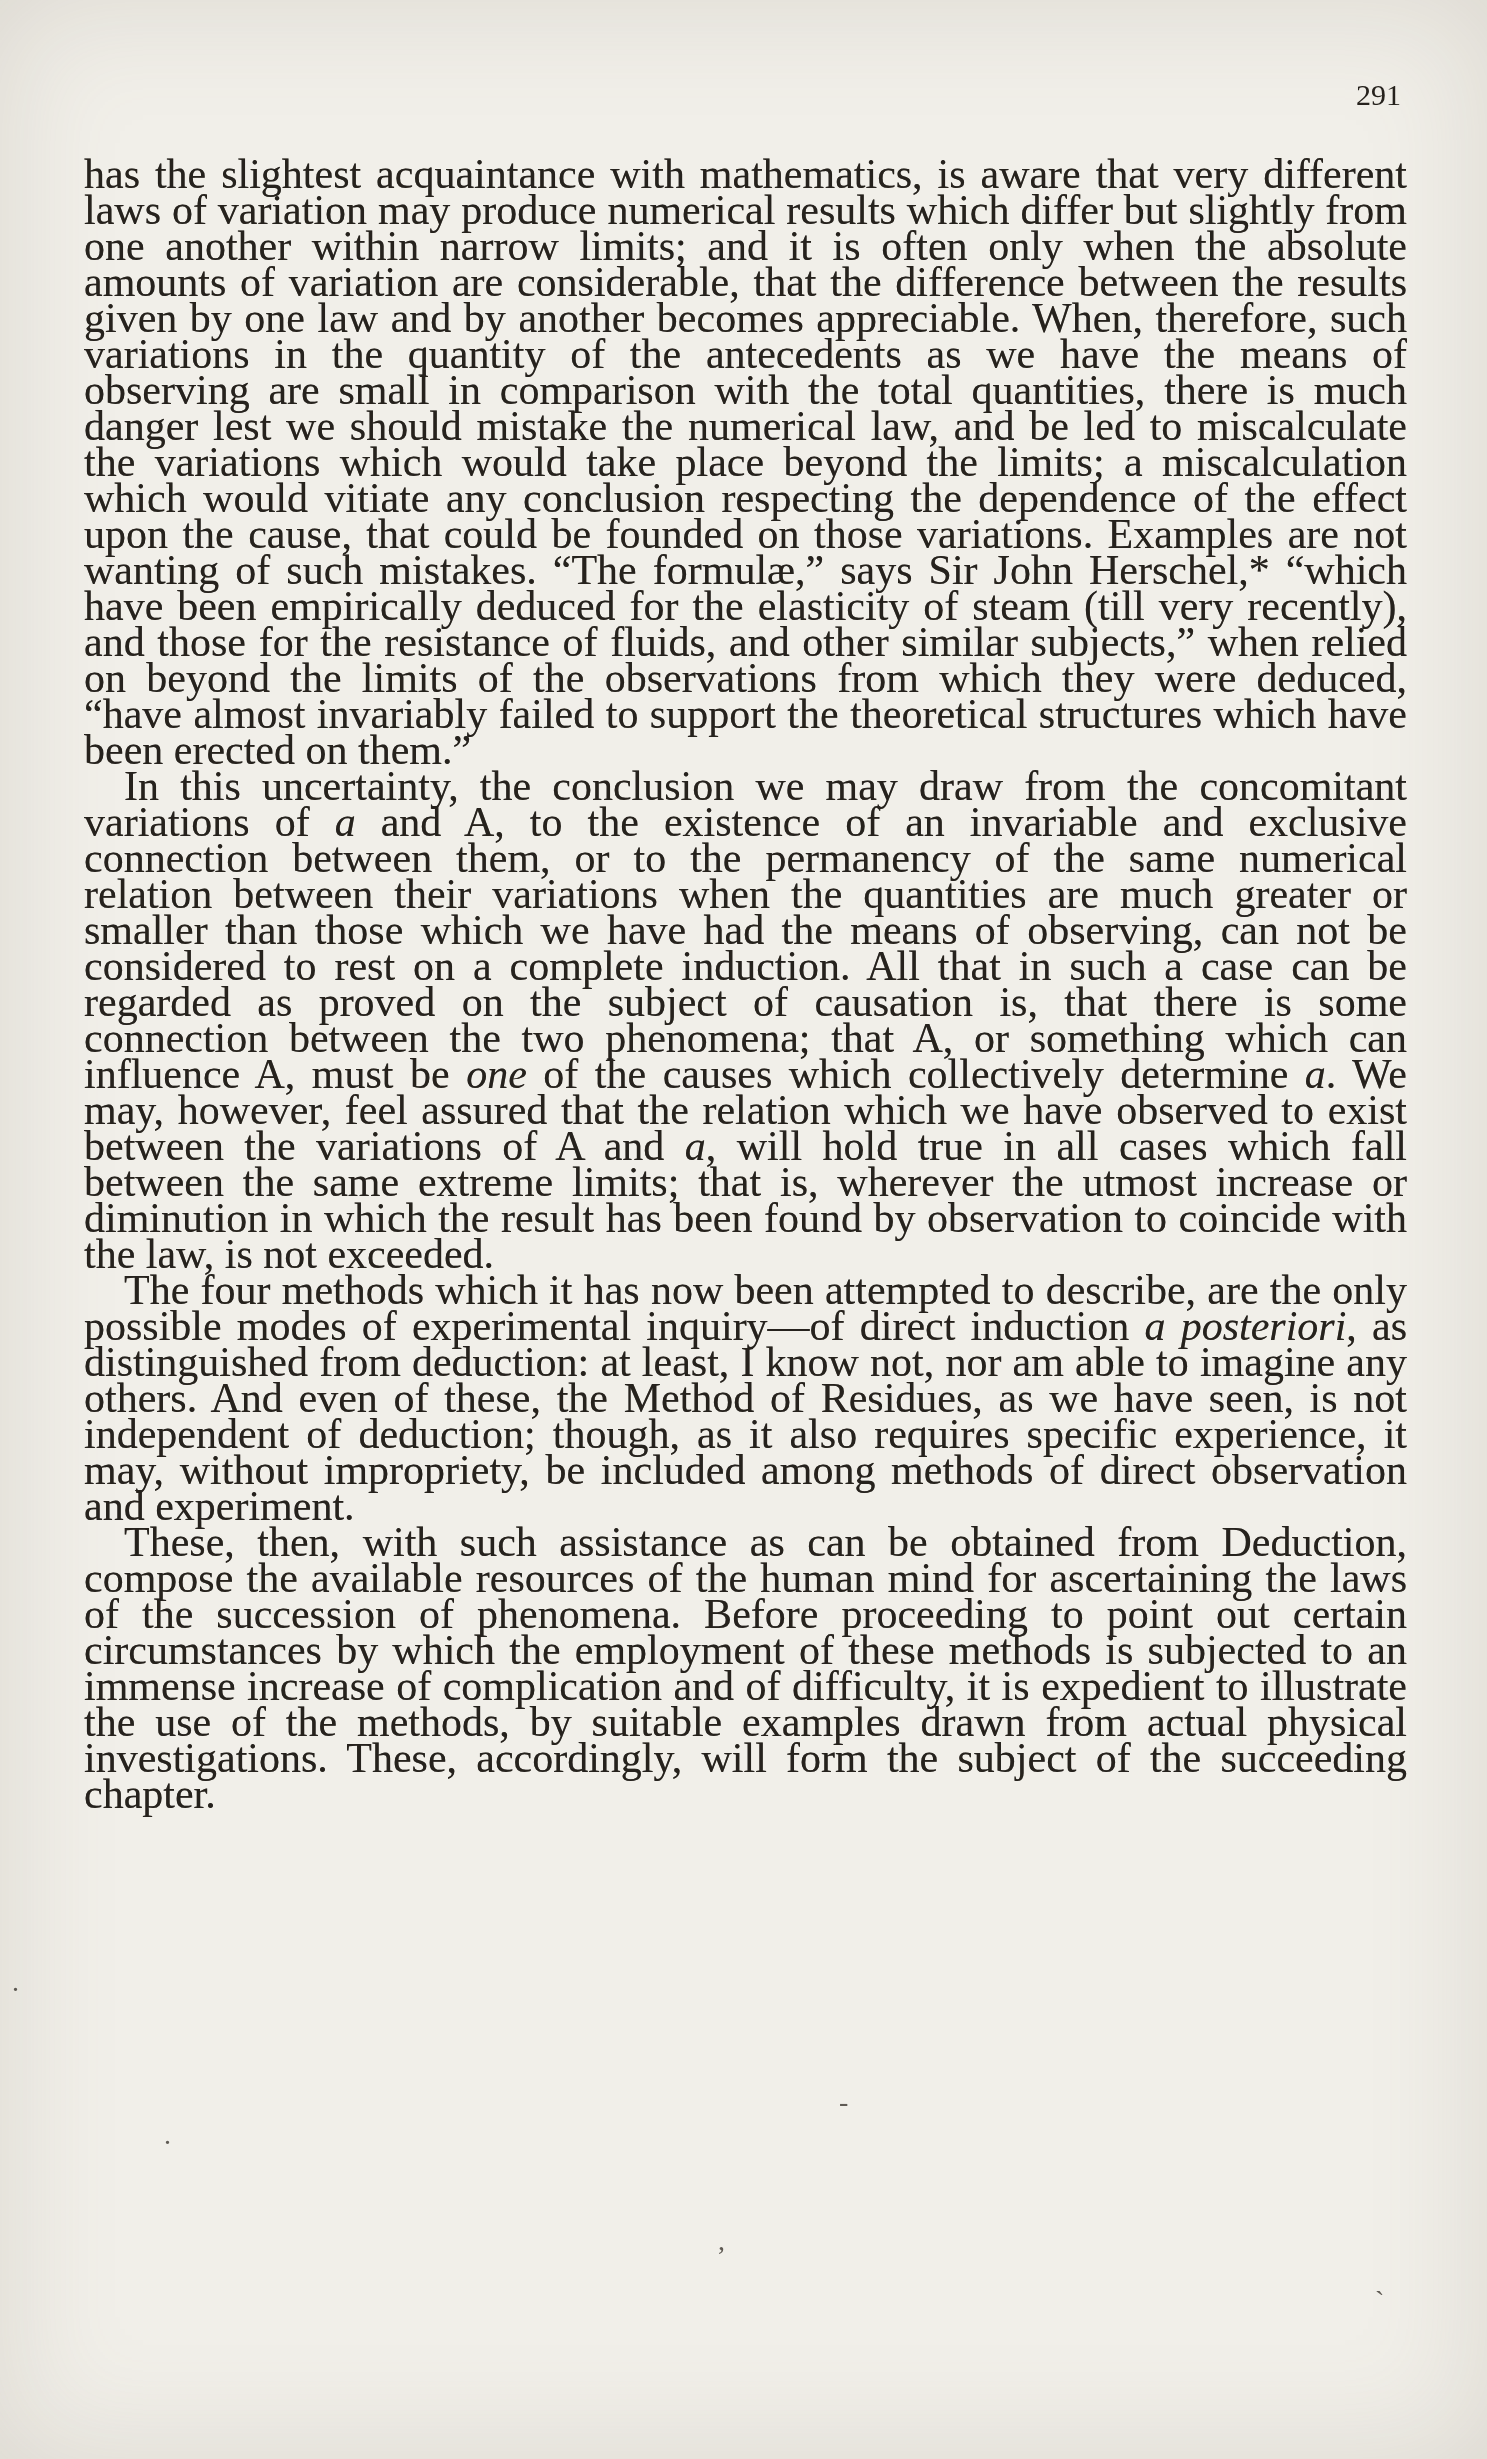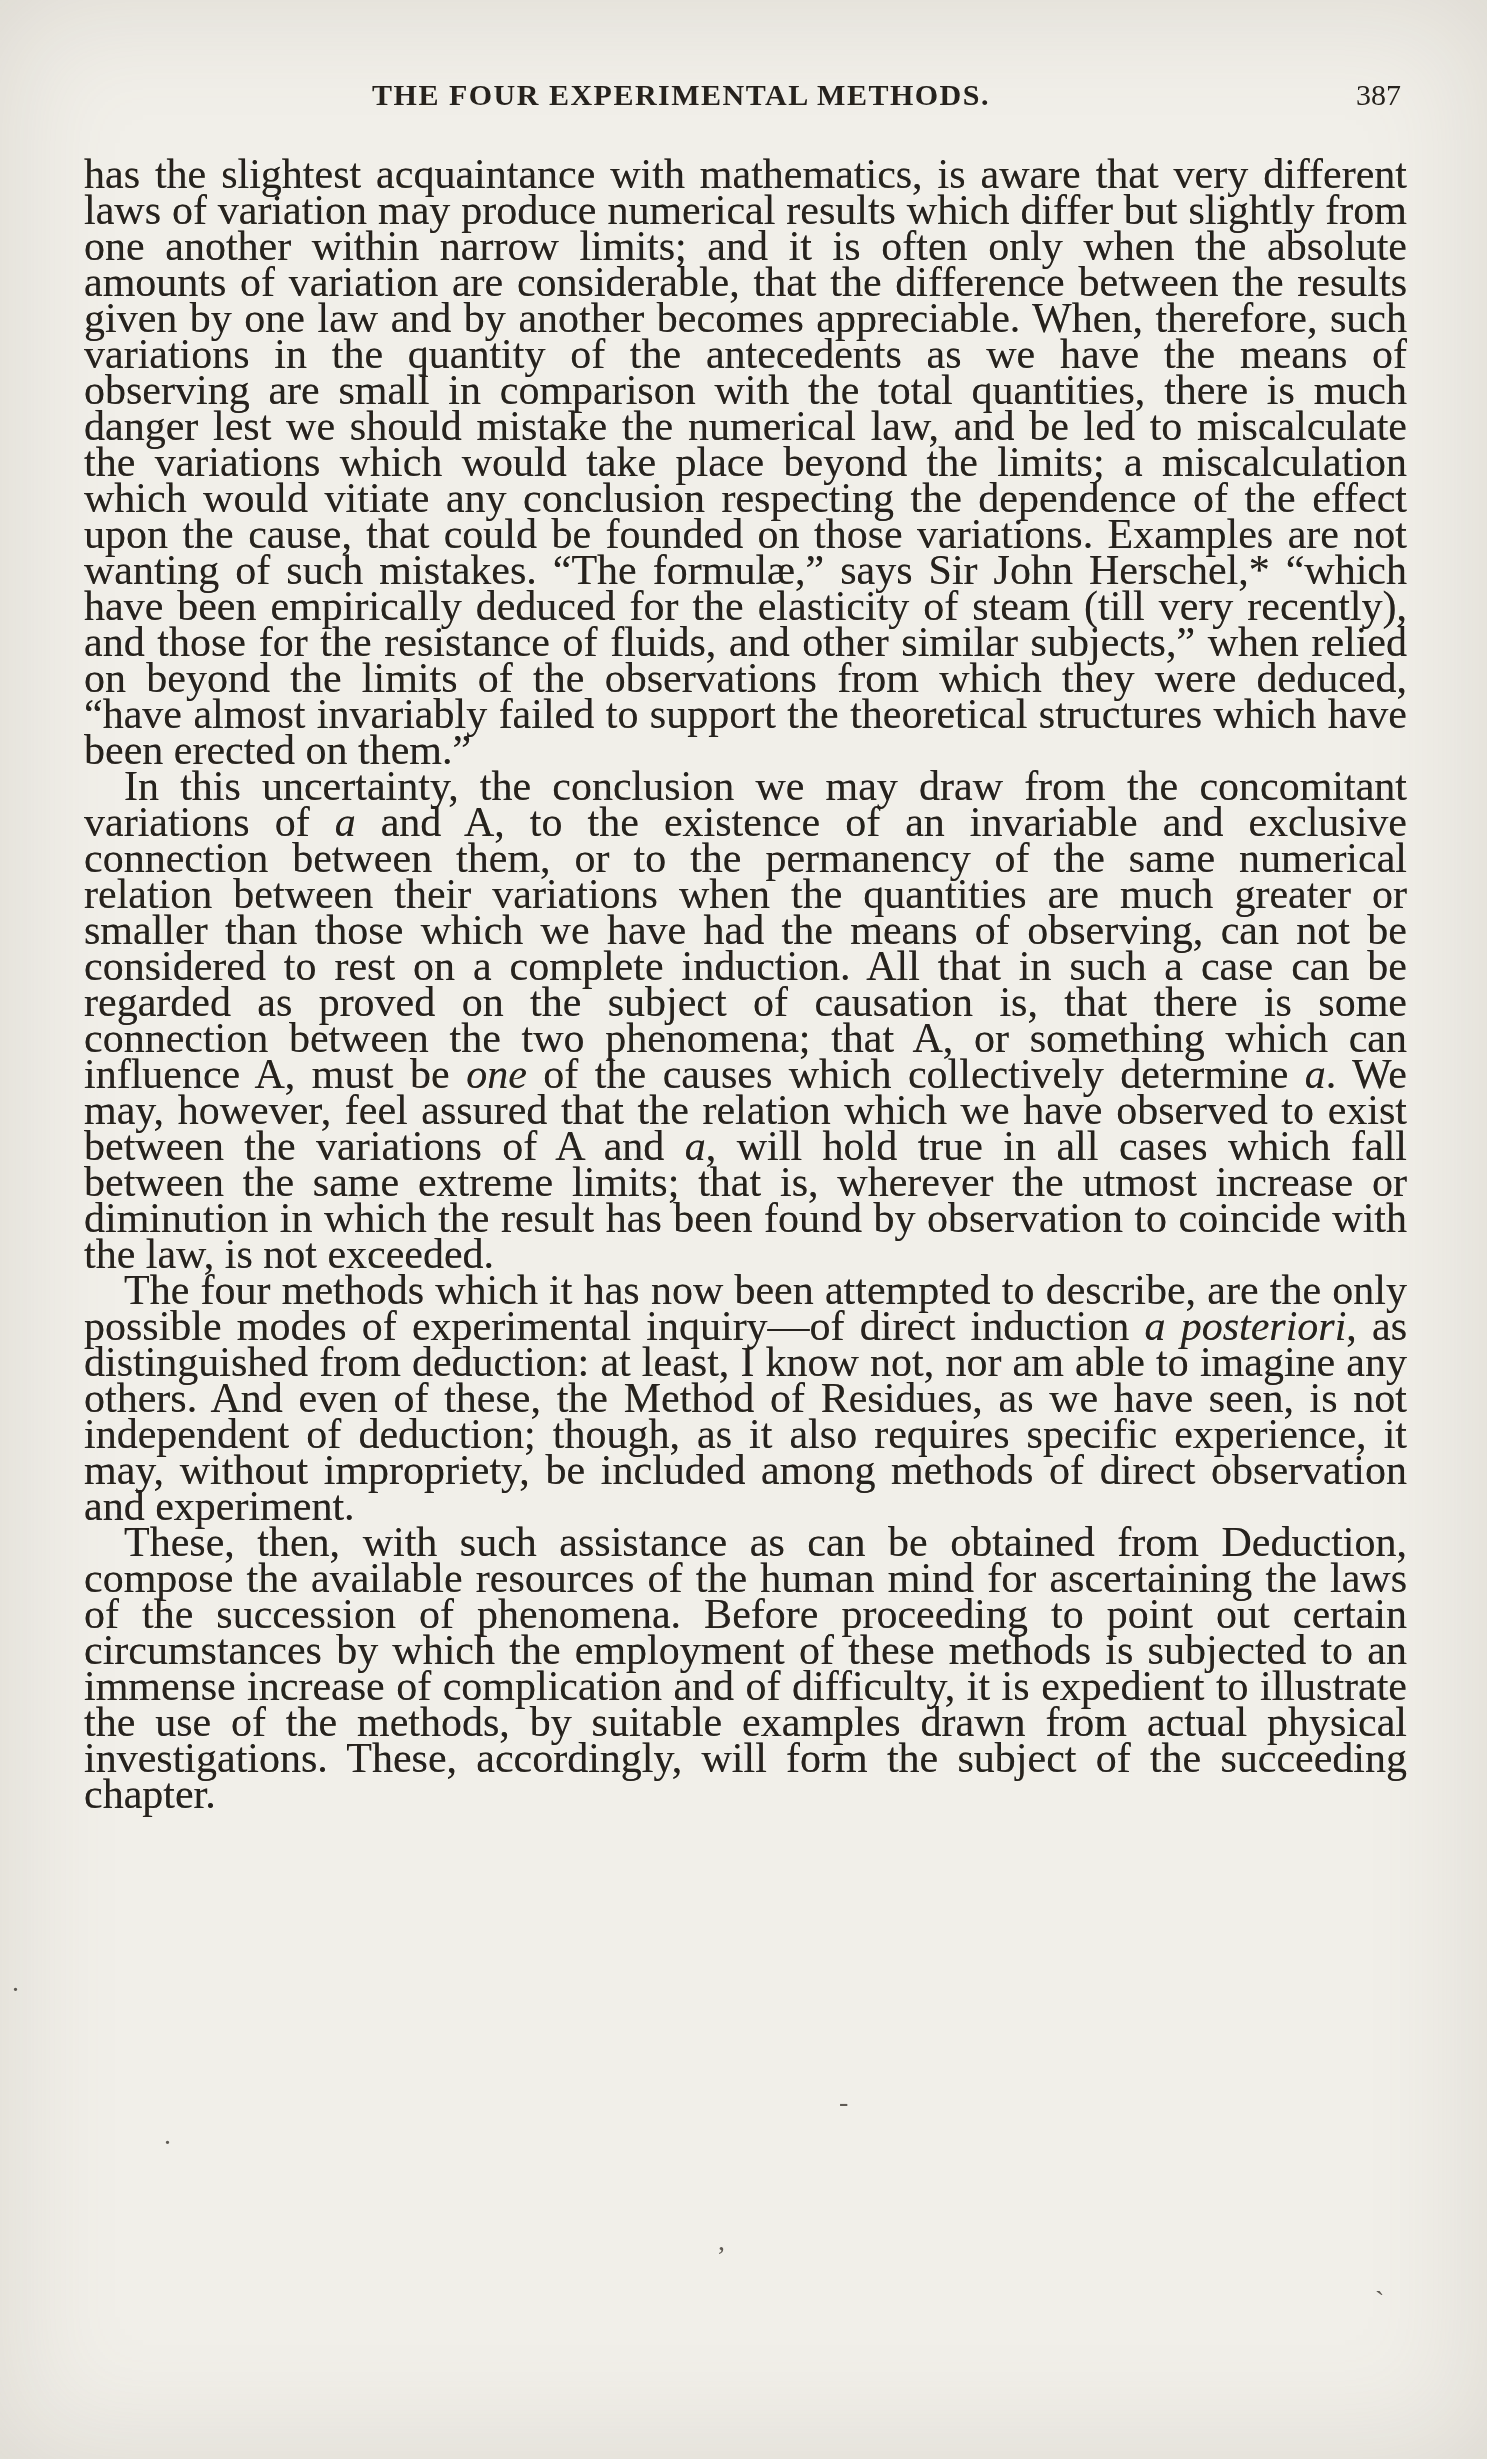--- a/index.html
+++ b/index.html
@@ -68,22 +68,21 @@
     pointer-events:none;
   }
 </style>
 </head>
 <body>
 
 <div class="page">
   <div class="content">
 
     <div class="header-row">
-      <span class="running-title">THE FOUR EXPERIMENTAL METHODS.</span>
-      <span class="page-number">387</span>
+      <span class="page-number">291</span>
     </div>
 
     <div class="text-block" id="paragraphs">
         <p class="para"><span>has the slightest acquaintance with mathematics, is aware that very different laws of variation may produce numerical results which differ but slightly from one another within narrow limits; and it is often only when the absolute amounts of variation are considerable, that the difference between the results given by one law and by another becomes appreciable. When, therefore, such variations in the quantity of the antecedents as we have the means of observing are small in comparison with the total quantities, there is much danger lest we should mistake the numerical law, and be led to miscalculate the variations which would take place beyond the limits; a miscalculation which would vitiate any conclusion respecting the dependence of the effect upon the cause, that could be founded on those variations.  Examples are not wanting of such mistakes.  “The formulæ,” says Sir John Herschel,* “which have been empirically deduced for the elasticity of steam (till very recently), and those for the resistance of fluids, and other similar subjects,” when relied on beyond the limits of the observations from which they were deduced, “have almost invariably failed to support the theoretical structures which have been erected on them.”</span></p>
         <p class="para indent"><span>In this uncertainty, the conclusion we may draw from the concomitant variations of </span><span class="it">a</span><span> and A, to the existence of an invariable and exclusive connection between them, or to the permanency of the same numerical relation between their variations when the quantities are much greater or smaller than those which we have had the means of observing, can not be considered to rest on a complete induction.  All that in such a case can be regarded as proved on the subject of causation is, that there is some connection between the two phenomena; that A, or something which can influence A, must be </span><span class="it">one</span><span> of the causes which collectively determine </span><span class="it">a</span><span>.  We may, however, feel assured that the relation which we have observed to exist between the variations of A and </span><span class="it">a</span><span>, will hold true in all cases which fall between the same extreme limits; that is, wherever the utmost increase or diminution in which the result has been found by observation to coincide with the law, is not exceeded.</span></p>
         <p class="para indent"><span>The four methods which it has now been attempted to describe, are the only possible modes of experimental inquiry—of direct induction </span><span class="it">a posteriori</span><span>, as distinguished from deduction: at least, I know not, nor am able to imagine any others.  And even of these, the Method of Residues, as we have seen, is not independent of deduction; though, as it also requires specific experience, it may, without impropriety, be included among methods of direct observation and experiment.</span></p>
         <p class="para indent"><span>These, then, with such assistance as can be obtained from Deduction, compose the available resources of the human mind for ascertaining the laws of the succession of phenomena.  Before proceeding to point out certain circumstances by which the employment of these methods is subjected to an immense increase of complication and of difficulty, it is expedient to illustrate the use of the methods, by suitable examples drawn from actual physical investigations.  These, accordingly, will form the subject of the succeeding chapter.</span></p>
       </div>
 
 

